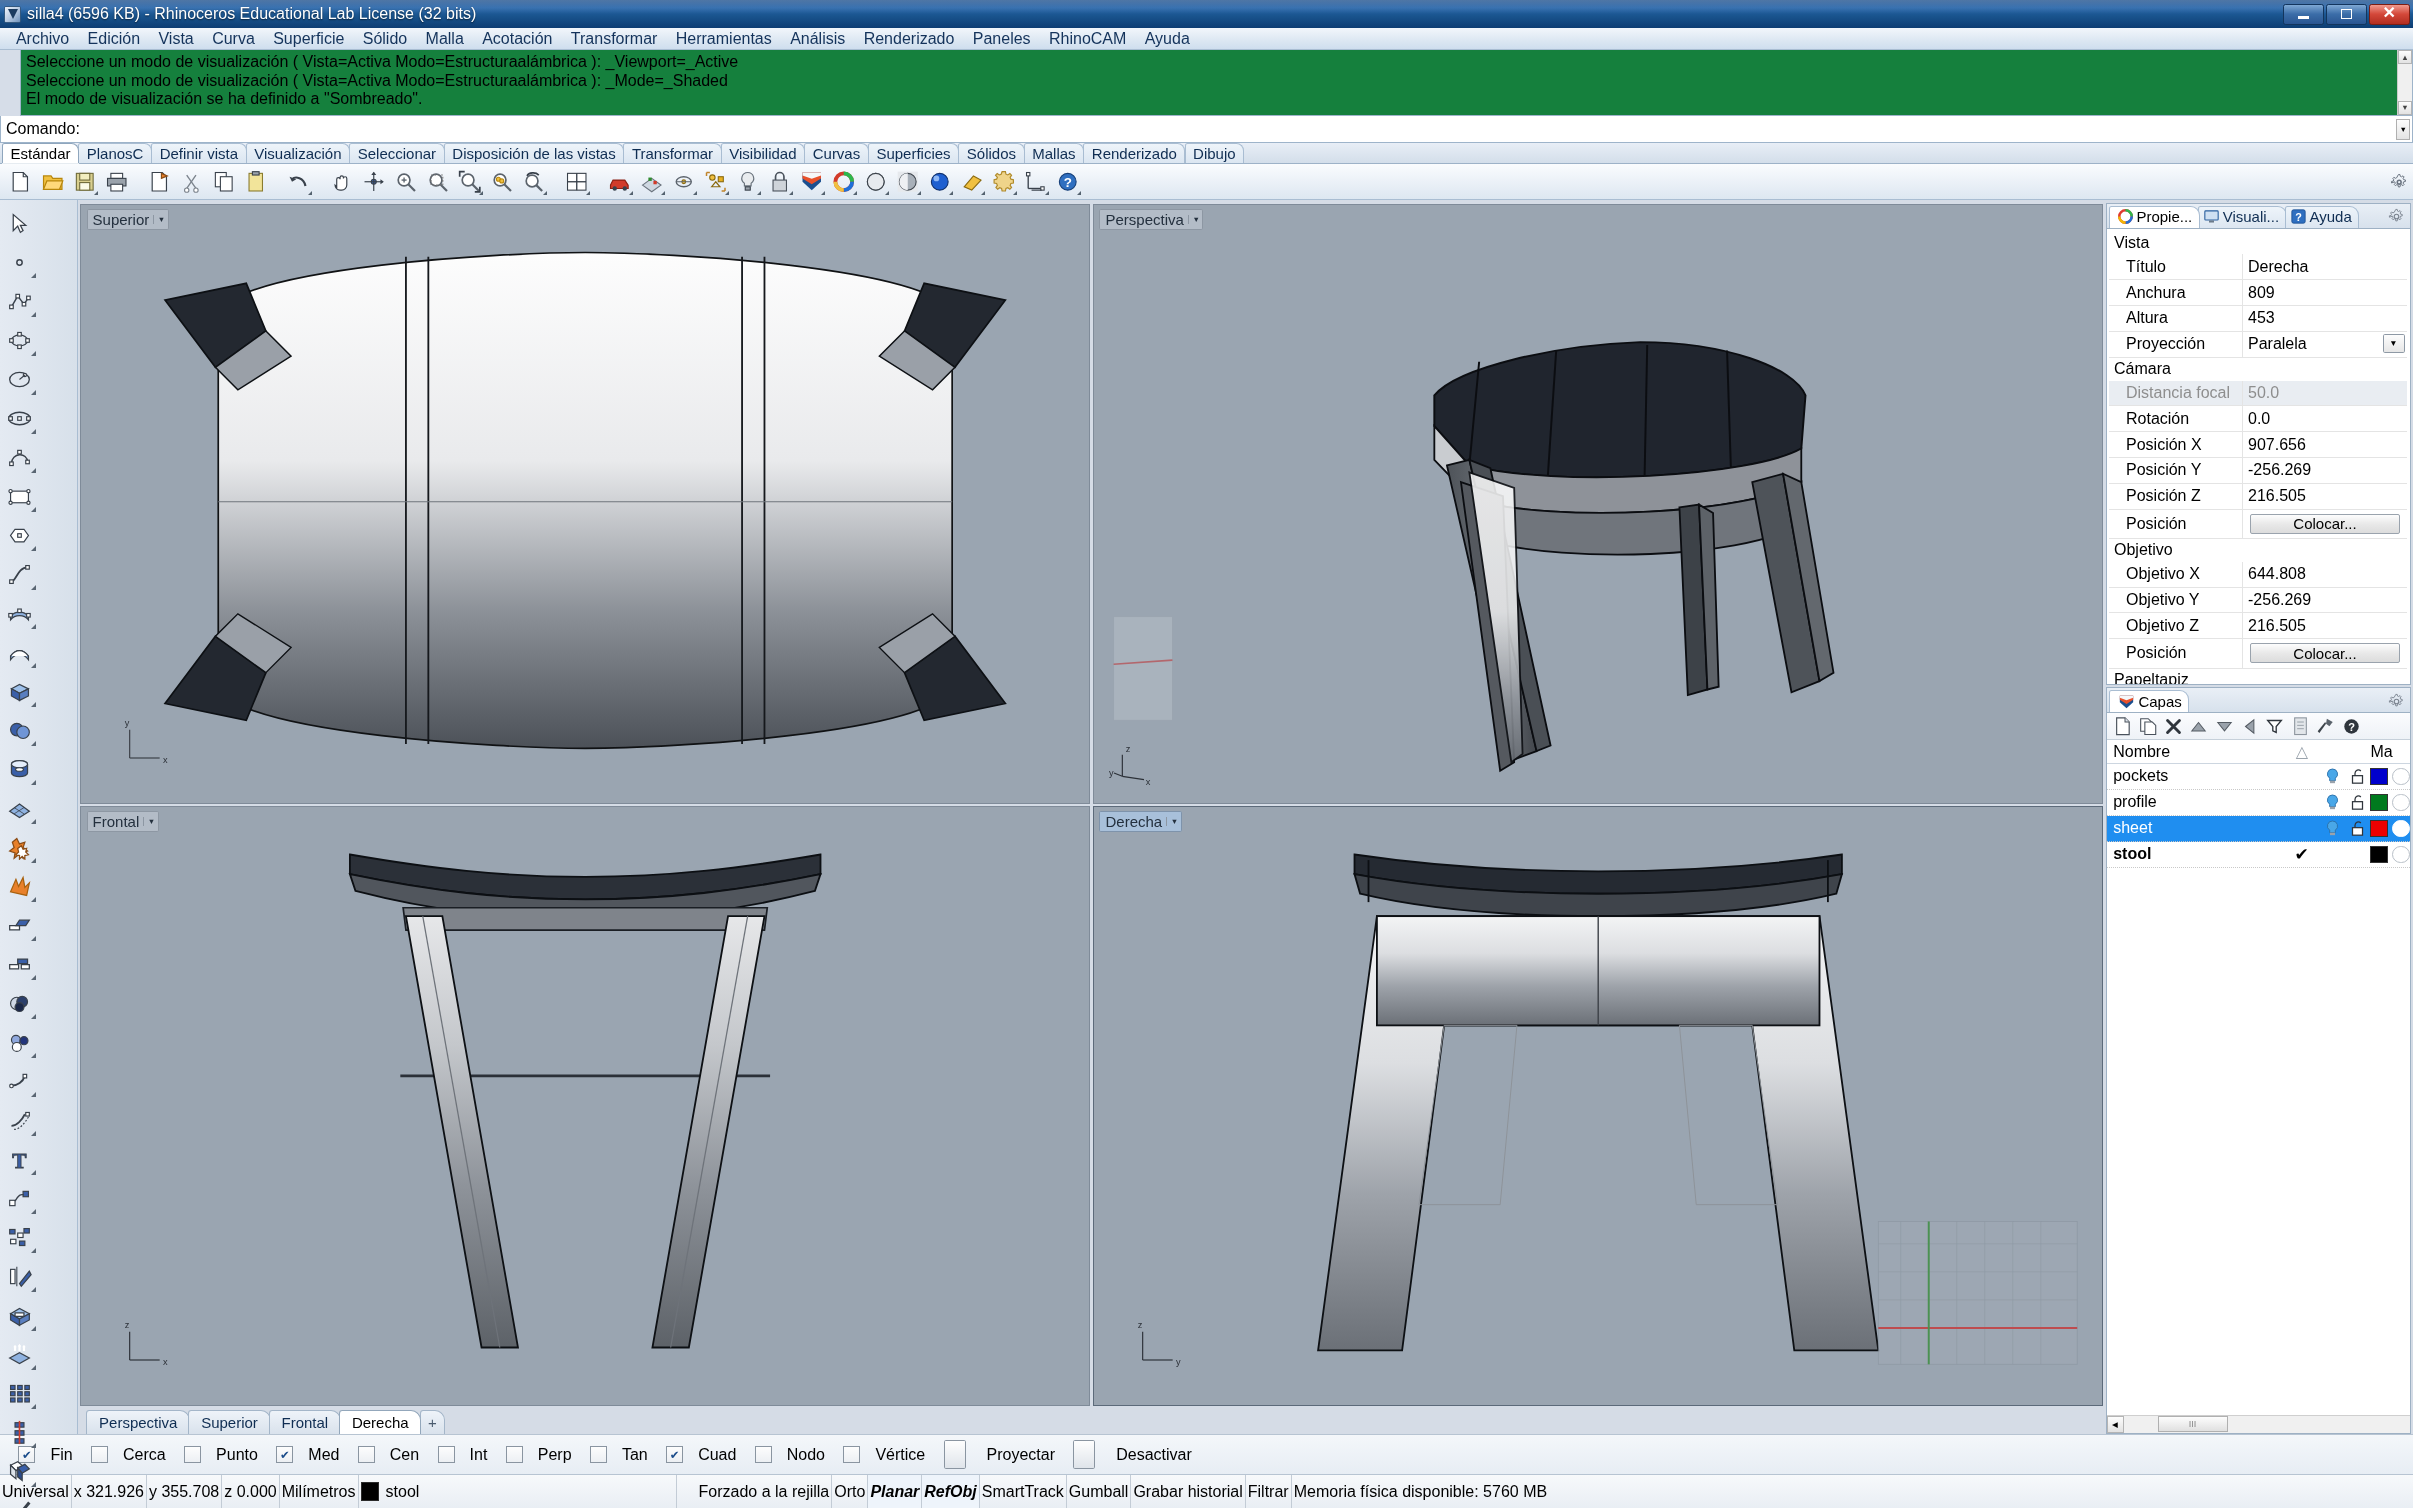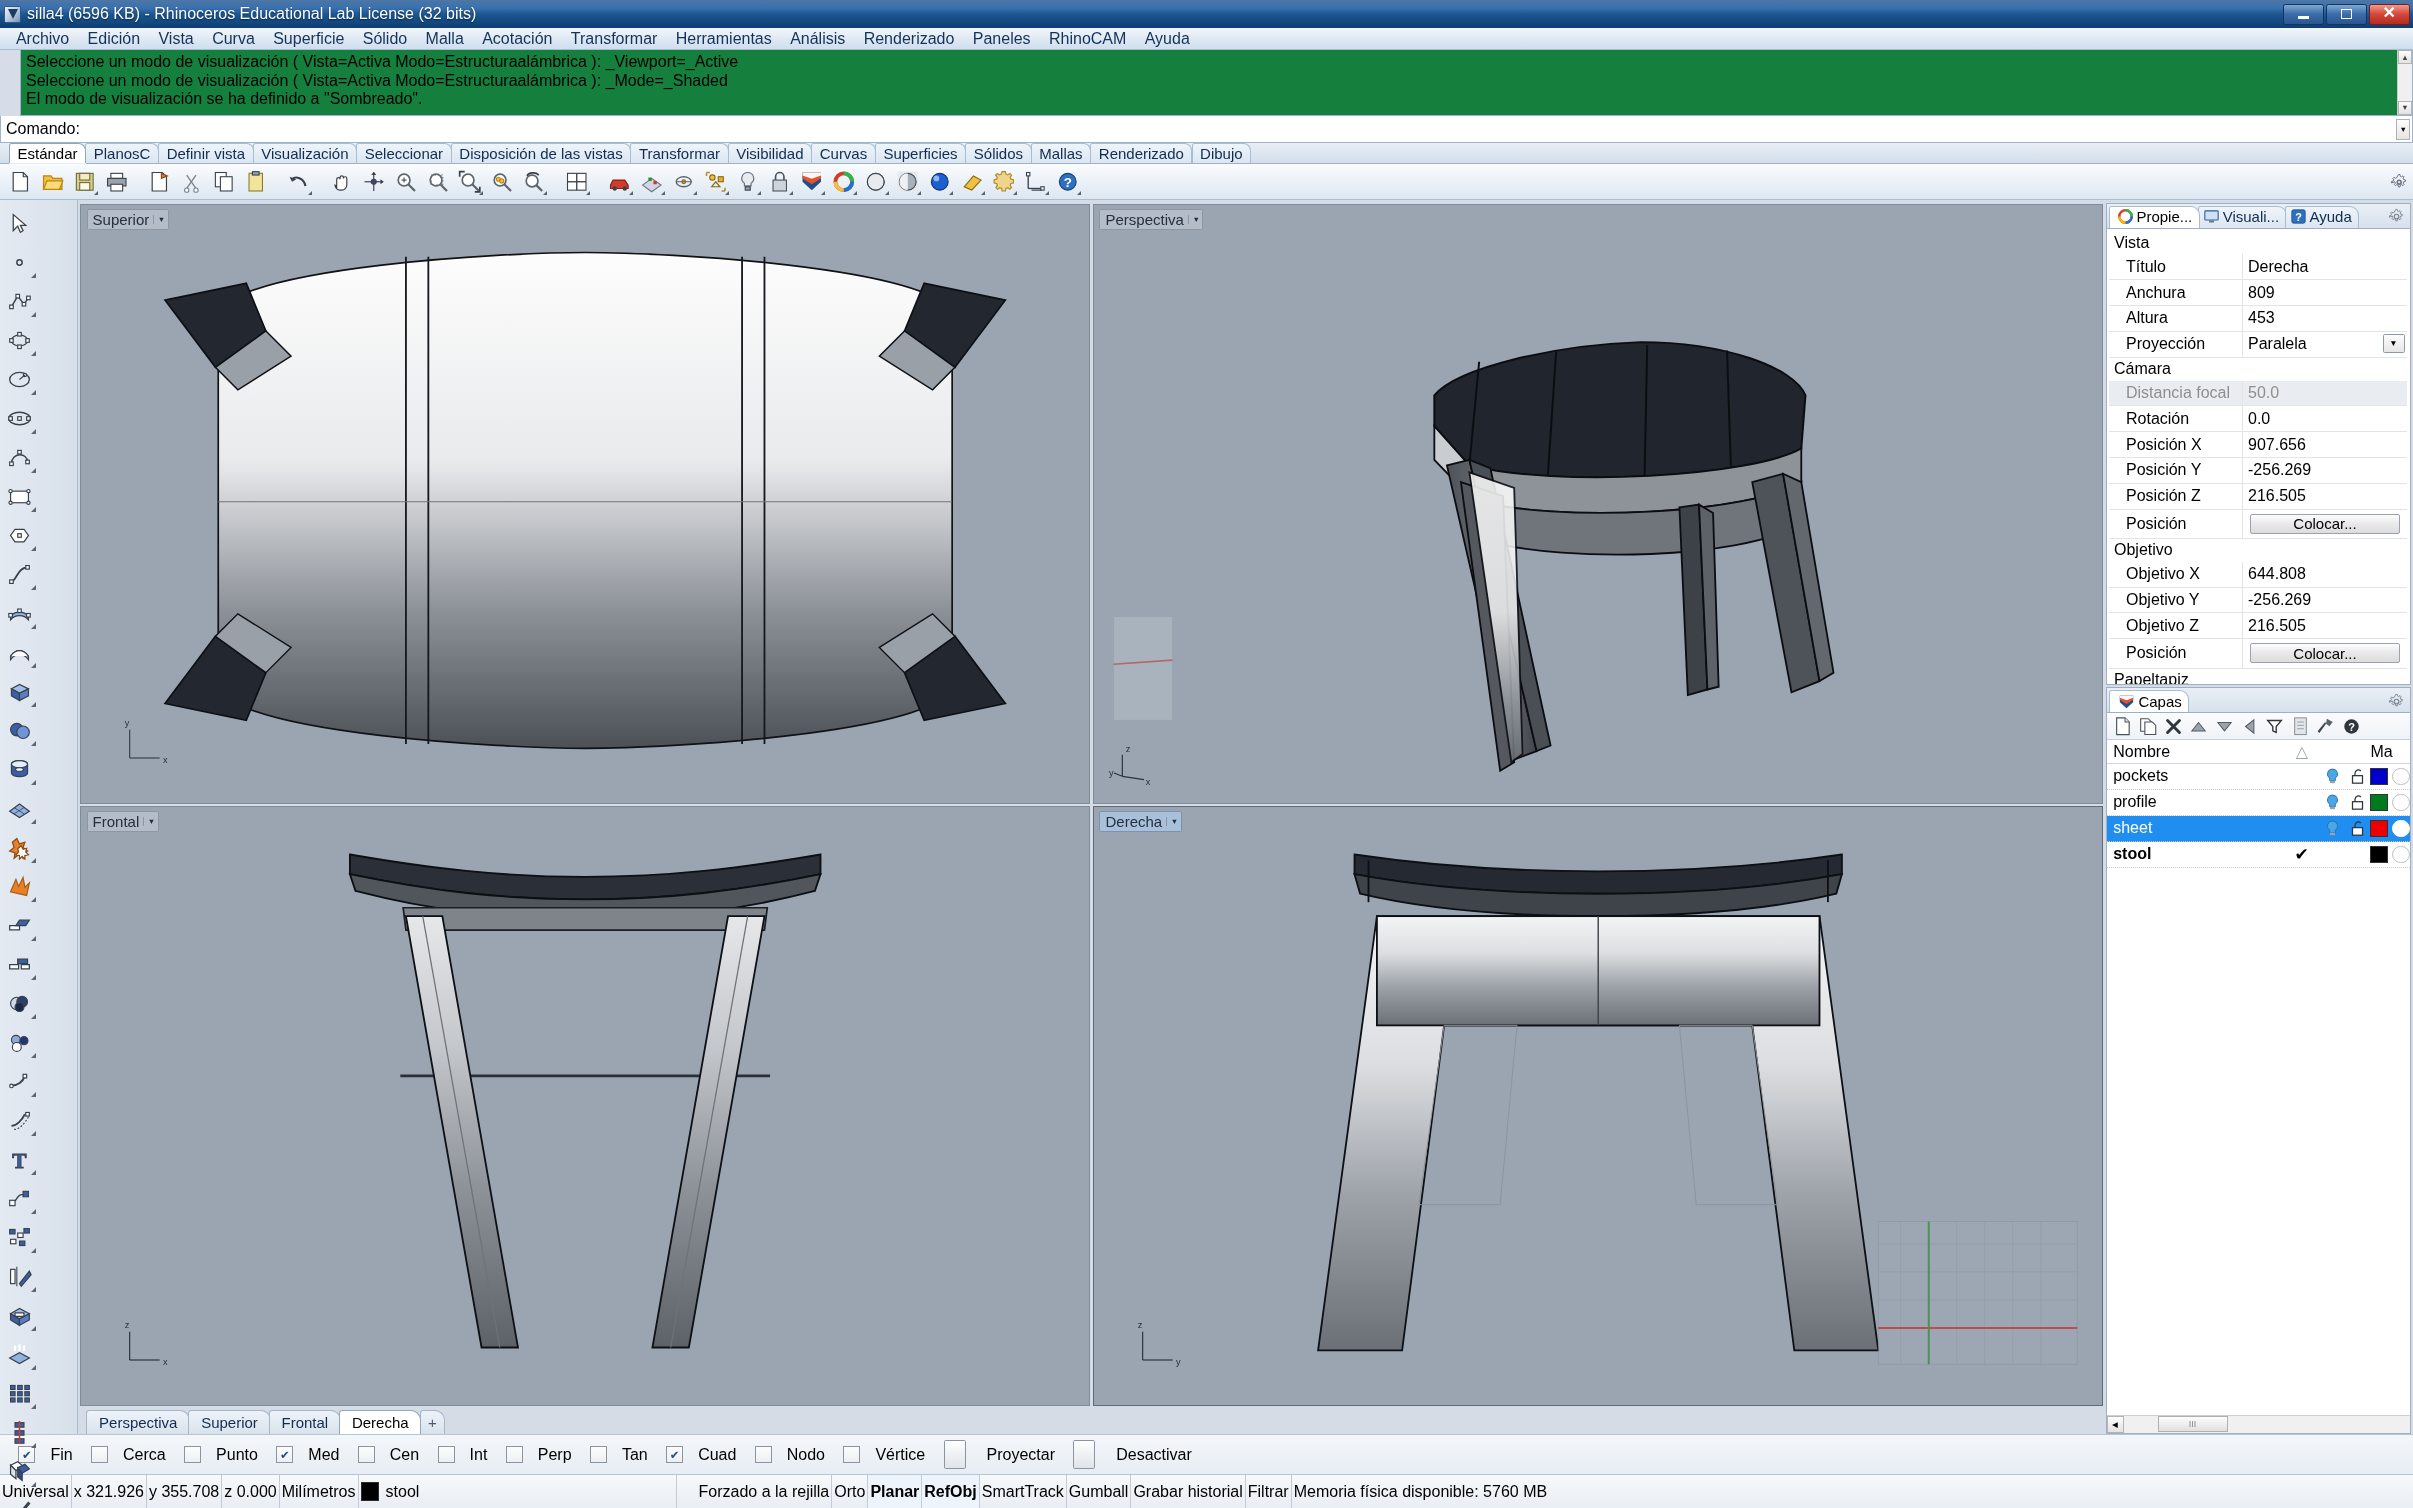--- a/index.html
+++ b/index.html
@@ -79,21 +79,21 @@
   .cmdline .lbl{ font-size:16px; color:#000; }
   .cmdline .inp{ flex:1; outline:none; border:none; font-size:16px; padding-left:2.5px;}
   .cmdline .ddn{
     position:absolute; right:1.7px; top:2.5px; width:14.2px;height:21px;
     background:linear-gradient(to bottom,#fdfdfd,#e4e4e4); border:0.8px solid #b0b0b0;
     display:flex;align-items:center;justify-content:center;font-size:7.5px;
   }
 
   
   .tbar-tabs{
-    flex:0 0 19px; display:flex; align-items:flex-end; padding-left:9px;
+    flex:0 0 19px; display:flex; align-items:flex-end; padding-left:2px;
     background:linear-gradient(to bottom,#e8eef6,#d3deea);
     border-bottom:0.8px solid #9db2c8;
   }
   .tbar-tab{
     font-size:15px; padding:0.8px 7.5px 1.7px 7.5px; color:#0f2d52;
     background:linear-gradient(to bottom,#eef4fa,#dbe6f1);
     border:0.8px solid #a9bdd2; border-bottom:none;
     border-radius:2.5px 7.5px 0 0; margin-right:-0.8px; white-space:nowrap;
     position:relative;
   }
@@ -270,21 +270,21 @@
   }
 
   
   .statusbar{
     flex:0 0 34px; display:flex; align-items:stretch;
     background:linear-gradient(to bottom,#f7f9fb,#e9eef4);
     border-top:0.8px solid #b7c4d2; font-size:16px; color:#000;
   }
   .sb{ display:flex;align-items:center; padding:0 2px; border-right:0.8px solid #c3ccd6; white-space:nowrap;}
   .sb.bold{ font-weight:bold;}
-  .sb.hl{ background:#eef4fb;}
+  .sb.hl{ background:#eef4fb;font-style:italic;}
   .sb.layer{ gap:6.7px; flex:0 0 318px;}
   .sb.last{ border-right:none; flex:1;}
   .lswatch{ width:18.4px;height:18.4px;background:#000;border:0.8px solid #2b2b2b;}
 </style>
 </head>
 <body>
 
 <div class="app">
 
   <div class="titlebar">

